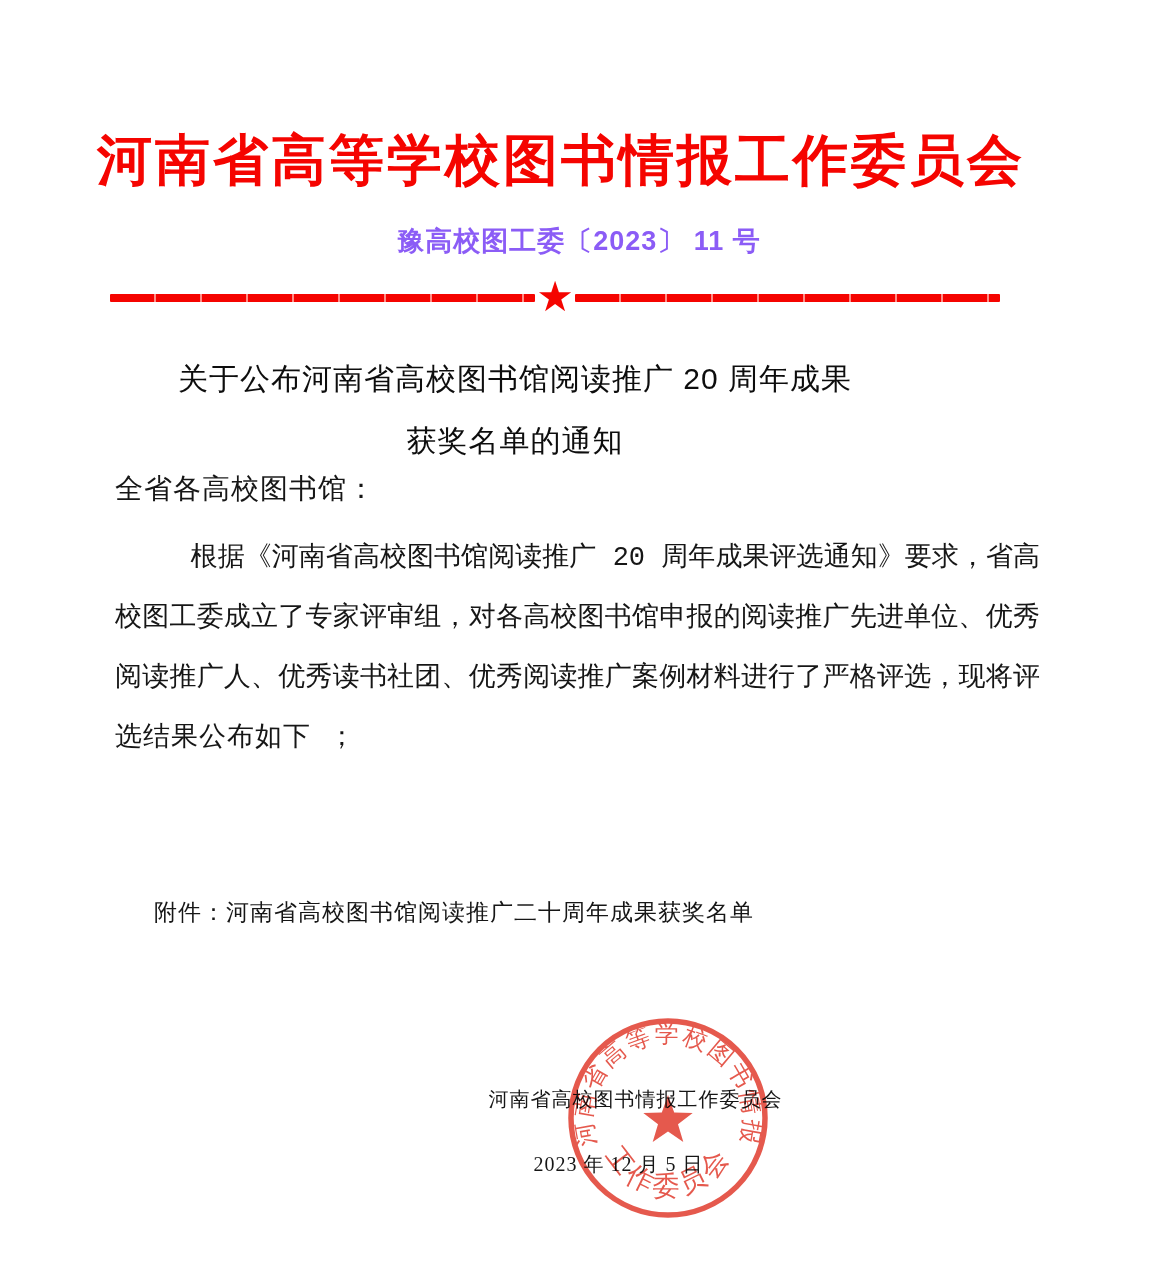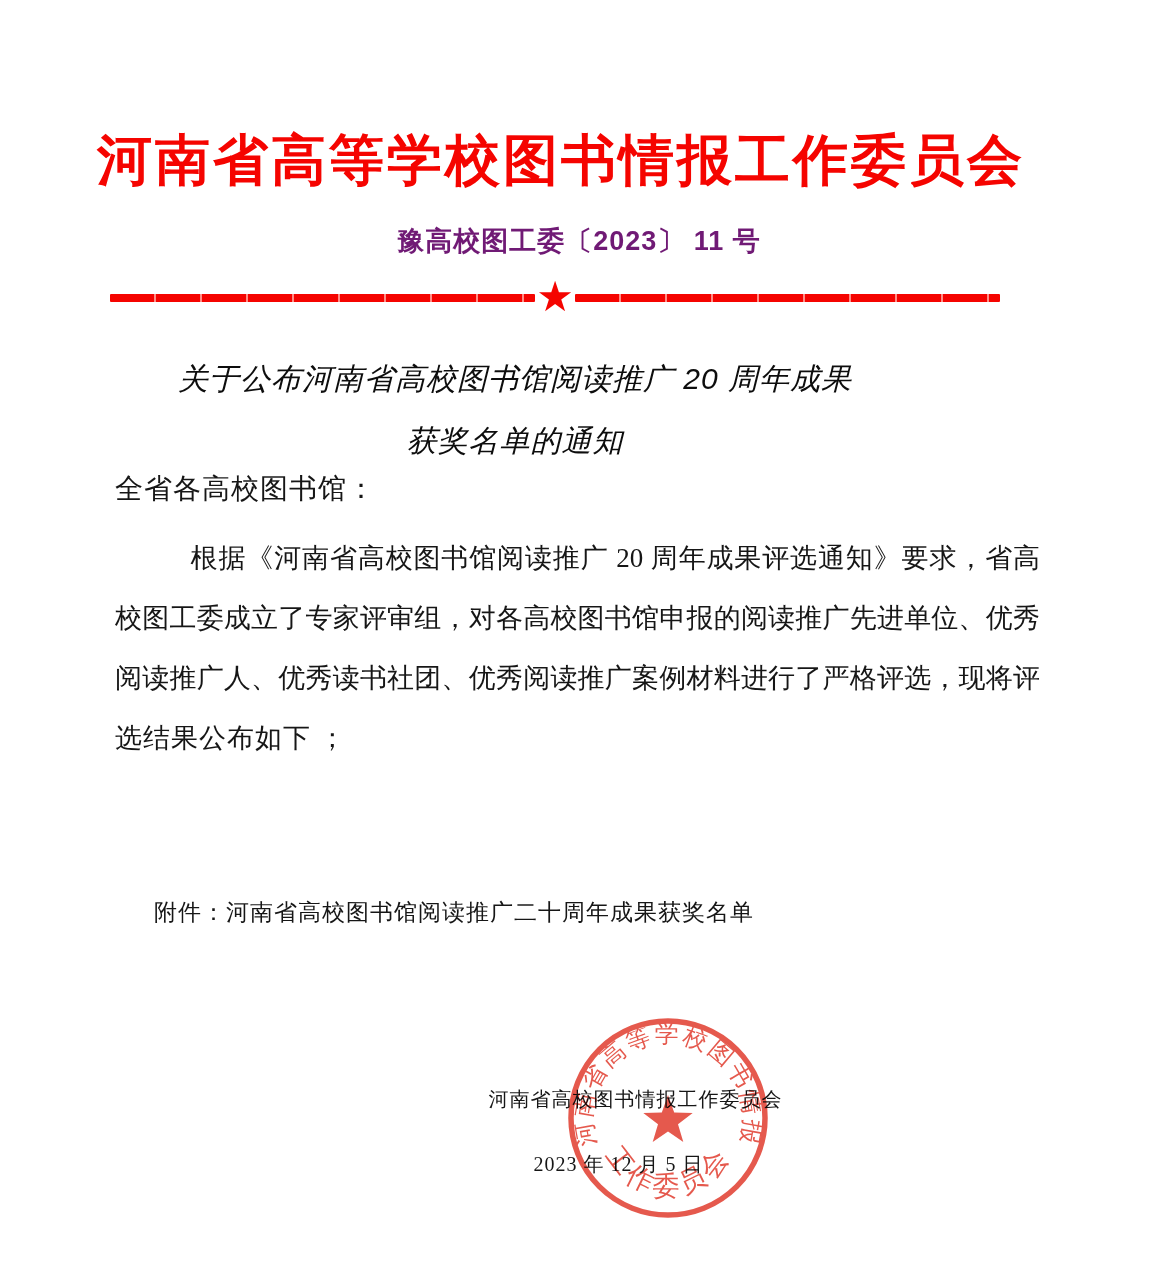--- a/index.html
+++ b/index.html
@@ -35,21 +35,21 @@
   }
   .doc-number{
     position:absolute;
     top:223px; left:110px; width:890px;
     text-align:center;
     transform:translateX(24px);
     font-family:"Liberation Sans","DejaVu Sans",sans-serif;
     font-weight:600;
     font-size:27px;
     letter-spacing:1px;
-    color:#701a75;
+    color:#8b5cf6;
     white-space:nowrap;
   }
   .divider{
     position:absolute;
     top:281px; left:110px; width:890px; height:34px;
     display:flex; align-items:center;
   }
   .divider .seg{
     flex:1; height:8px;
     background:repeating-linear-gradient(90deg,
@@ -69,40 +69,40 @@
     position:absolute;
     top:348px; left:110px; width:890px;
     transform:translateX(-40px);
     text-align:center;
     font-family:"Liberation Sans","DejaVu Sans",sans-serif;
     font-weight:500;
     font-size:30px;
     color:#0d0d0d;
     line-height:62px;
     letter-spacing:1px;
-    font-style:italic;
   }
   
   .salutation{
     position:absolute;
     top:470px; left:115px;
     font-size:28px;
     letter-spacing:1px;
   }
   .paragraph{
     position:absolute;
     top:528px; left:115px; width:925px;
     font-size:27px;
     line-height:60px;
   }
   .paragraph .line{
     height:60px;
     text-align:justify;
     text-align-last:justify;
     white-space:nowrap;
+    font-family:Liberation Mono, monospace;
   }
   .paragraph .line.indent{ text-indent:2.8em; }
   .paragraph .line.last{
     text-align:right;
     text-align-last:left;
     letter-spacing:1px;
   }
   .attachment{
     position:absolute;
     top:897px; left:115px; width:925px;

